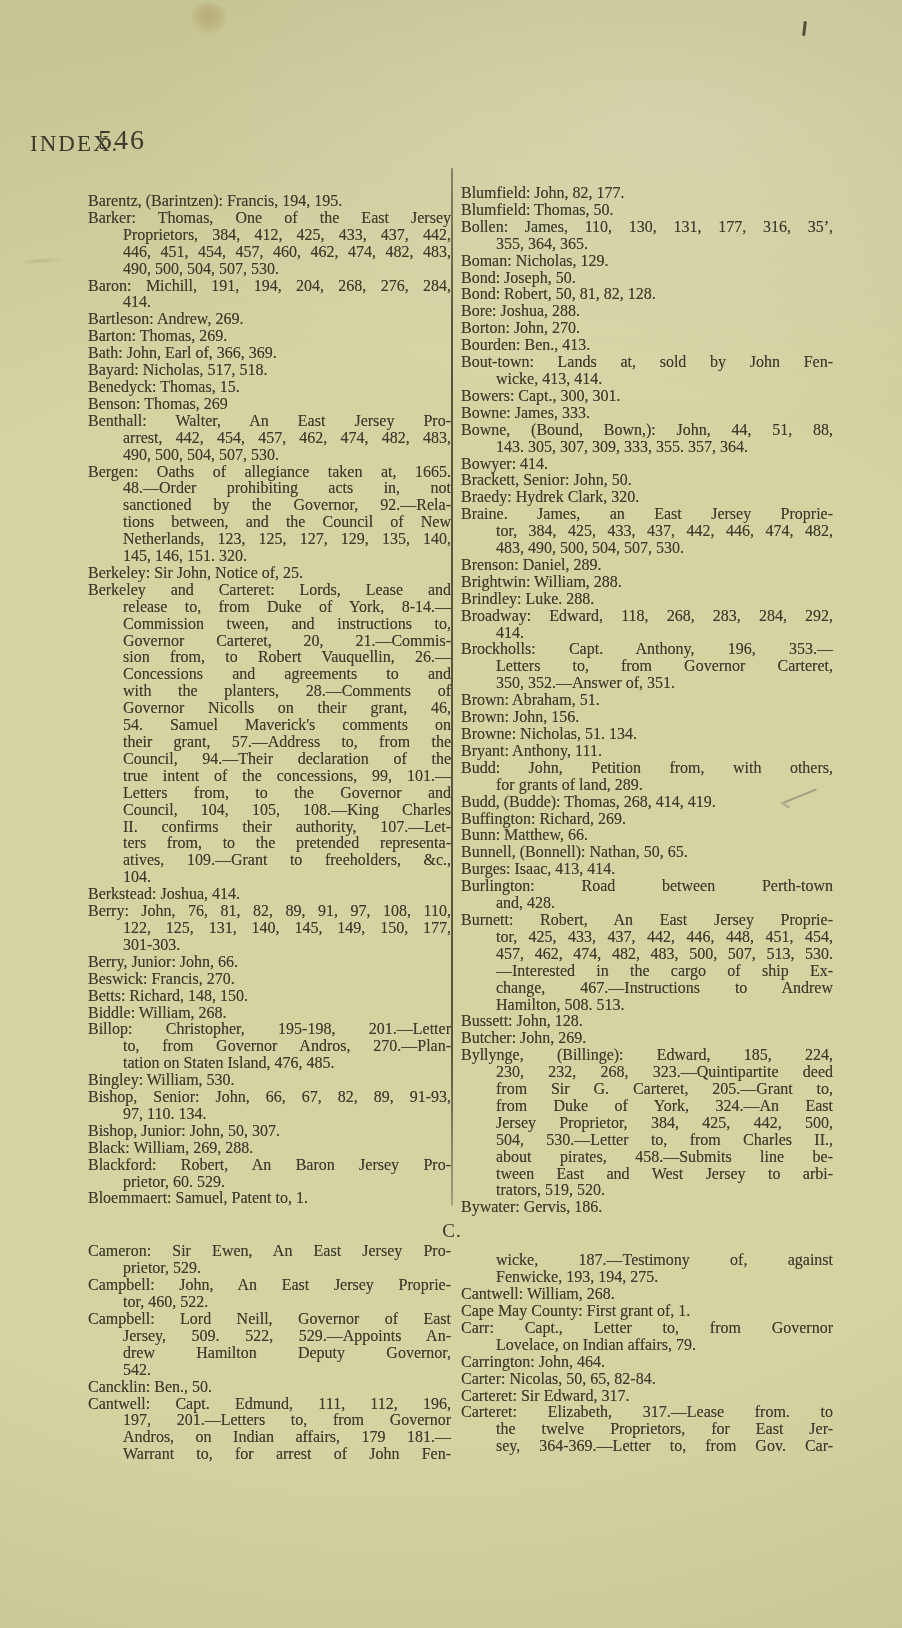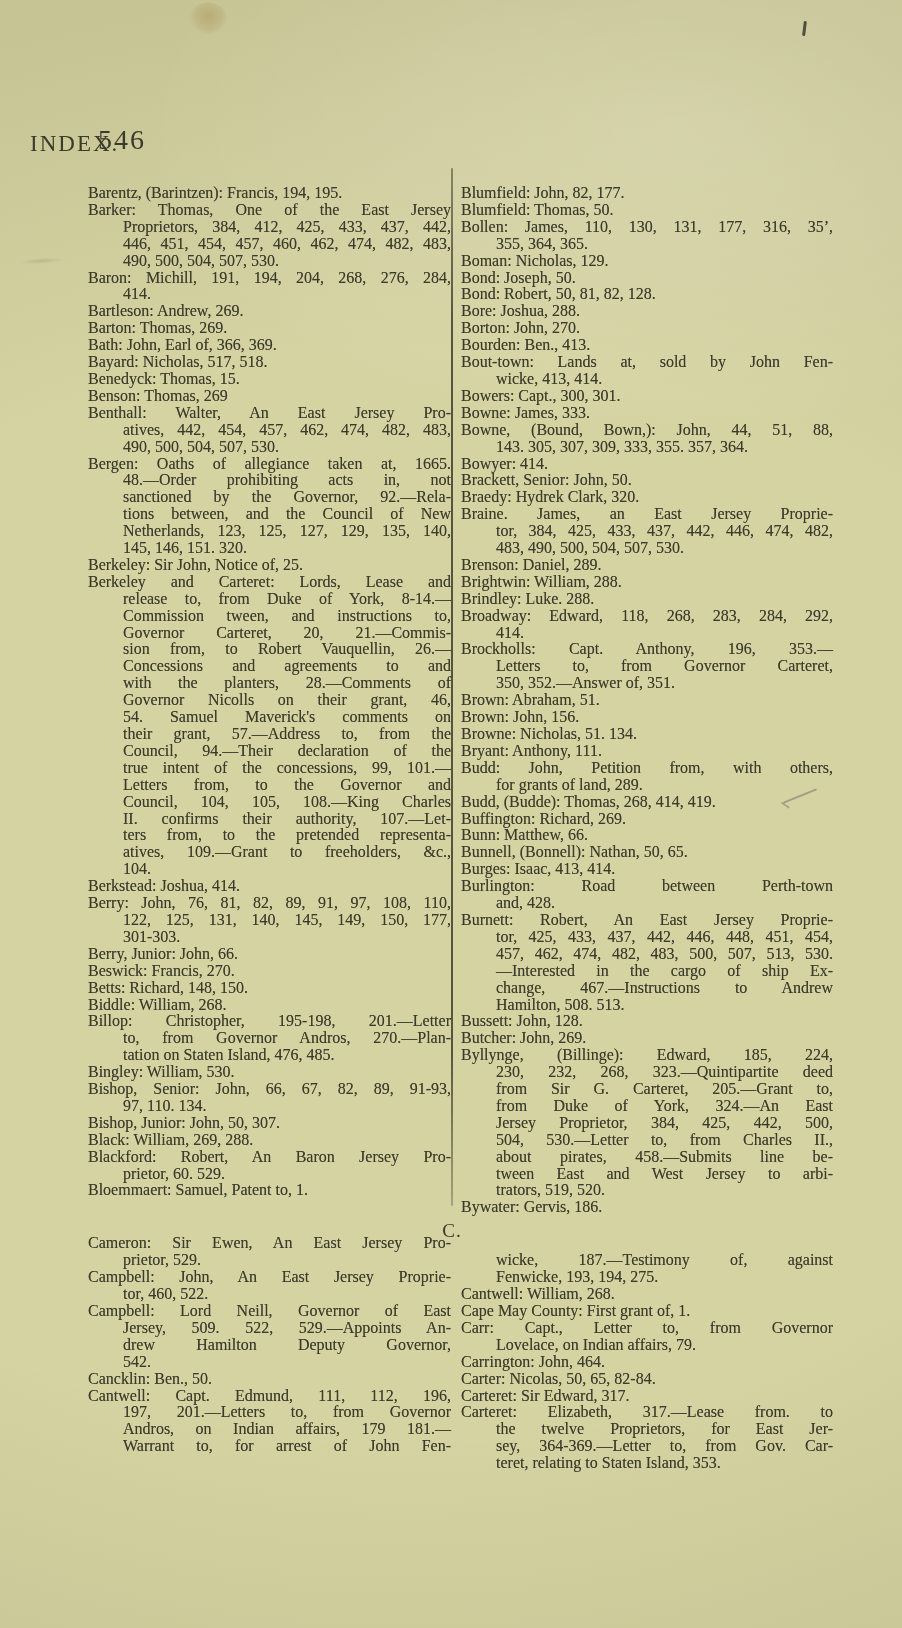--- a/index.html
+++ b/index.html
@@ -28,21 +28,21 @@
     border-radius:1px;
   }
   .section-letter{
     position:absolute;left:404px;top:1220px;width:96px;
     text-align:center;font-size:19px;letter-spacing:1px;
   }
   .col{
     position:absolute;top:185px;
     font-size:16px;line-height:16.9px;
   }
-  .col.left{left:88px;width:363px;}
+  .col.left{left:88px;width:363px;margin-top:8px;}
   .col.right{left:461px;width:372px;}
   .line{white-space:nowrap;text-shadow:0 0 0.4px rgba(50,50,35,0.5);}
   .line.j{text-align:justify;text-align-last:justify;text-justify:inter-word;}
   .line.ind{padding-left:35px;}
   .gap{height:36px;}
   
   .stain-mark{
     position:absolute;left:190px;top:2px;width:36px;height:32px;
     background:radial-gradient(ellipse at 50% 45%, rgba(150,115,45,0.30), rgba(150,115,45,0.12) 55%, rgba(150,115,45,0) 75%);
     border-radius:60% 40% 55% 45%;
@@ -106,21 +106,21 @@
         <div class="line">Bayard: Nicholas, 517, 518.</div>
       </div>
       <div class="entry">
         <div class="line">Benedyck: Thomas, 15.</div>
       </div>
       <div class="entry">
         <div class="line">Benson: Thomas, 269</div>
       </div>
       <div class="entry">
         <div class="line j">Benthall: Walter, An East Jersey Pro-</div>
-        <div class="line j ind">atives, 442, 454, 457, 462, 474, 482, 483,</div>
+        <div class="line j ind">arrest, 442, 454, 457, 462, 474, 482, 483,</div>
         <div class="line ind">490, 500, 504, 507, 530.</div>
       </div>
       <div class="entry">
         <div class="line j">Bergen: Oaths of allegiance taken at, 1665.</div>
         <div class="line j ind">48.—Order prohibiting acts in, not</div>
         <div class="line j ind">sanctioned by the Governor, 92.—Rela-</div>
         <div class="line j ind">tions between, and the Council of New</div>
         <div class="line j ind">Netherlands, 123, 125, 127, 129, 135, 140,</div>
         <div class="line ind">145, 146, 151. 320.</div>
       </div>
@@ -376,20 +376,19 @@
       <div class="entry">
         <div class="line">Carter: Nicolas, 50, 65, 82-84.</div>
       </div>
       <div class="entry">
         <div class="line">Carteret: Sir Edward, 317.</div>
       </div>
       <div class="entry">
         <div class="line j">Carteret: Elizabeth, 317.—Lease from. to</div>
         <div class="line j ind">the twelve Proprietors, for East Jer-</div>
         <div class="line j ind">sey, 364-369.—Letter to, from Gov. Car-</div>
-        <div class="line ind">teret, relating to Staten Island, 353.</div>
       </div>
     </div>
 
   <div class="section-letter">C.</div>
 
   <div class="pencil-mark"></div>
 </div>
 
 </body></html>

